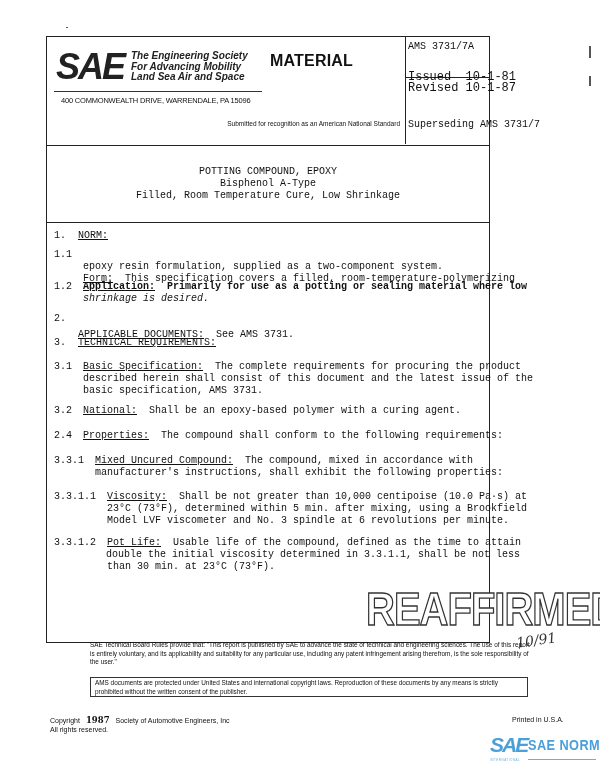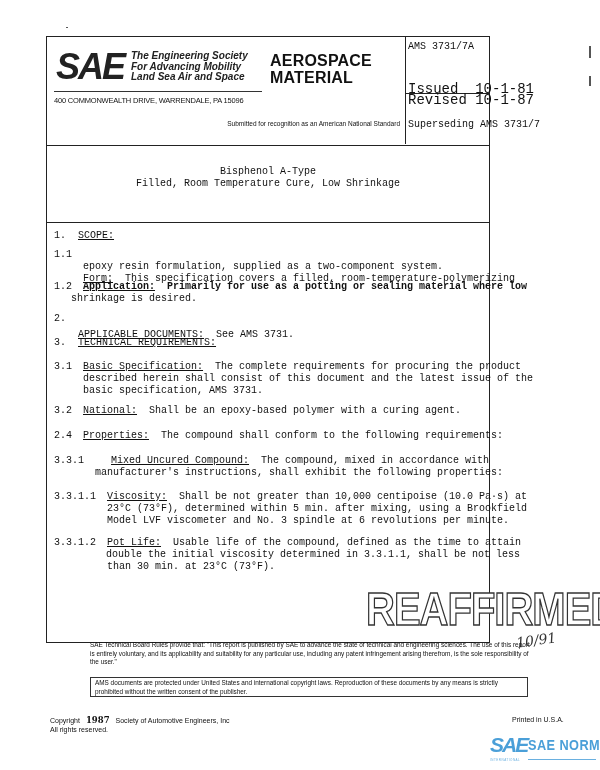--- a/index.html
+++ b/index.html
@@ -19,40 +19,40 @@
     .hdr {
       position: absolute; left: 46px; top: 36px; width: 444px; height: 110px;
       border-bottom: 1.5px solid #222; box-sizing: border-box;
     }
     .hdr-left { position: absolute; left: 0; top: 0; width: 358px; height: 110px; }
     .hdr-right {
       position: absolute; left: 359px; top: 0; width: 85px; height: 108px;
       border-left: 1.5px solid #222; box-sizing: border-box;
     }
     .doc-num-cell {
-      position: absolute; left: 0; top: 0; width: 100%; height: 58px;
+      position: absolute; left: 0; top: 0; width: 100%; height: 42px;
       border-bottom: 1.5px solid #222; box-sizing: border-box;
       font-size: 10px; padding: 5px 2px; white-space: nowrap;
     }
-    .dates-cell { position: absolute; left: 2px; top: 48px; font-size: 14px; line-height: 11px; white-space: nowrap; }
+    .dates-cell { position: absolute; left: 2px; top: 36px; font-size: 12px; line-height: 11px; white-space: nowrap; }
     .supersede { position: absolute; left: 2px; top: 83px; font-size: 10px; white-space: nowrap; }
 
     
     .sae-logo {
       position: absolute; left: 10px; top: 14px; width: 70px; height: 34px;
       font-family: "Liberation Sans", sans-serif; font-weight: bold; font-style: italic;
       font-size: 36px; line-height: 34px; letter-spacing: -2px; color: #222;
       background: repeating-linear-gradient(0deg, transparent 0 2px, rgba(255,255,255,0.35) 2px 3px);
     }
     .tagline {
       position: absolute; left: 85px; top: 15px; font-size: 10px; line-height: 10.5px;
       font-style: italic; font-weight: bold; color: #222;
     }
     .addr-rule { position: absolute; left: 8px; top: 55px; width: 208px; border-top: 1px solid #333; }
-    .addr { position: absolute; left: 8px; top: 60px; font-size: 7.5px; white-space: nowrap; letter-spacing: -0.2px; }
+    .addr { position: absolute; left: 15px; top: 60px; font-size: 7.5px; white-space: nowrap; letter-spacing: -0.2px; }
     .ams-title {
       position: absolute; left: 224px; top: 16px; font-size: 16px; line-height: 17px;
       font-weight: bold; letter-spacing: 0.2px; color: #111;
     }
     .submitted { position: absolute; right: 4px; top: 84px; font-size: 6.5px; white-space: nowrap; }
 
     
     .title-block {
       position: absolute; left: 46px; top: 146px; width: 444px; height: 77px;
       border-bottom: 1.5px solid #222; box-sizing: border-box; text-align: center;
@@ -111,56 +111,56 @@
   <div class="hdr-left">
     <div class="sae-logo">SAE</div>
     <div class="tagline">
       <div>The Engineering Society</div>
       <div>For Advancing Mobility</div>
       <div>Land Sea Air and Space</div>
     </div>
     <div class="addr-rule"></div>
     <div class="addr">400 COMMONWEALTH DRIVE, WARRENDALE, PA 15096</div>
     <div class="ams-title">
-      <div>AEROSPACE</div>
       <div>MATERIAL</div>
     </div>
     <div class="submitted">Submitted for recognition as an American National Standard</div>
   </div>
   <div class="hdr-right">
     <div class="doc-num-cell mono">AMS 3731/7A</div>
     <div class="dates-cell mono">
       <div style="white-space:pre;">Issued  10-1-81</div>
       <div style="white-space:pre;">Revised 10-1-87</div>
     </div>
     <div class="supersede mono">Superseding AMS 3731/7</div>
   </div>
 </div>
 
 <div class="title-block mono">
+  <div>POTTING COMPOUND, EPOXY</div>
   <div>Bisphenol A-Type</div>
   <div>Filled, Room Temperature Cure, Low Shrinkage</div>
 </div>
 
 <div class="body-text mono">
   <div class="para" style="top:0px;">
     <span class="num">1.</span>
-    <span class="txt u" style="left:24px;">SCOPE:</span>
+    <span class="txt u" style="left:24px;">NORM:</span>
   </div>
 
   <div class="para" style="top:19px;">
     <span class="num">1.1</span>
     <span class="txt" style="left:29px;white-space:pre;margin-top:24px;"><span class="u">Form:</span><span>  This specification covers a filled, room-temperature-polymerizing</span></span>
     <span class="txt" style="left:29px;top:12px;">epoxy resin formulation, supplied as a two-component system.</span>
   </div>
 
   <div class="para" style="top:51px;">
     <span class="num">1.2</span>
     <span class="txt" style="left:29px;white-space:pre;font-weight:bold;"><span class="u">Application:</span><span>  Primarily for use as a potting or sealing material where low</span></span>
-    <span class="txt" style="left:17px;top:12px;">shrinkage is desired.</span>
+    <span class="txt" style="left:29px;top:12px;font-style:italic;">shrinkage is desired.</span>
   </div>
 
   <div class="para" style="top:83px;">
     <span class="num">2.</span>
     <span class="txt" style="left:24px;white-space:pre;margin-top:16px;"><span class="u">APPLICABLE DOCUMENTS:</span><span>  See AMS 3731.</span></span>
   </div>
 
   <div class="para" style="top:107px;">
     <span class="num">3.</span>
     <span class="txt u" style="left:24px;">TECHNICAL REQUIREMENTS:</span>
@@ -178,21 +178,21 @@
     <span class="txt" style="left:29px;white-space:pre;"><span class="u">National:</span><span>  Shall be an epoxy-based polymer with a curing agent.</span></span>
   </div>
 
   <div class="para" style="top:200px;">
     <span class="num">2.4</span>
     <span class="txt" style="left:29px;white-space:pre;"><span class="u">Properties:</span><span>  The compound shall conform to the following requirements:</span></span>
   </div>
 
   <div class="para" style="top:225px;">
     <span class="num">3.3.1</span>
-    <span class="txt" style="left:41px;white-space:pre;margin-left:16px;"><span class="u">Mixed Uncured Compound:</span><span>  The compound, mixed in accordance with</span></span>
+    <span class="txt" style="left:41px;white-space:pre;"><span class="u">Mixed Uncured Compound:</span><span>  The compound, mixed in accordance with</span></span>
     <span class="txt" style="left:41px;top:12px;">manufacturer's instructions, shall exhibit the following properties:</span>
   </div>
 
   <div class="para" style="top:261px;">
     <span class="num">3.3.1.1</span>
     <span class="txt" style="left:53px;white-space:pre;"><span class="u">Viscosity:</span><span>  Shall be not greater than 10,000 centipoise (10.0 Pa·s) at</span></span>
     <span class="txt" style="left:53px;top:12px;">23°C (73°F), determined within 5 min. after mixing, using a Brookfield</span>
     <span class="txt" style="left:53px;top:24px;">Model LVF viscometer and No. 3 spindle at 6 revolutions per minute.</span>
   </div>
 

